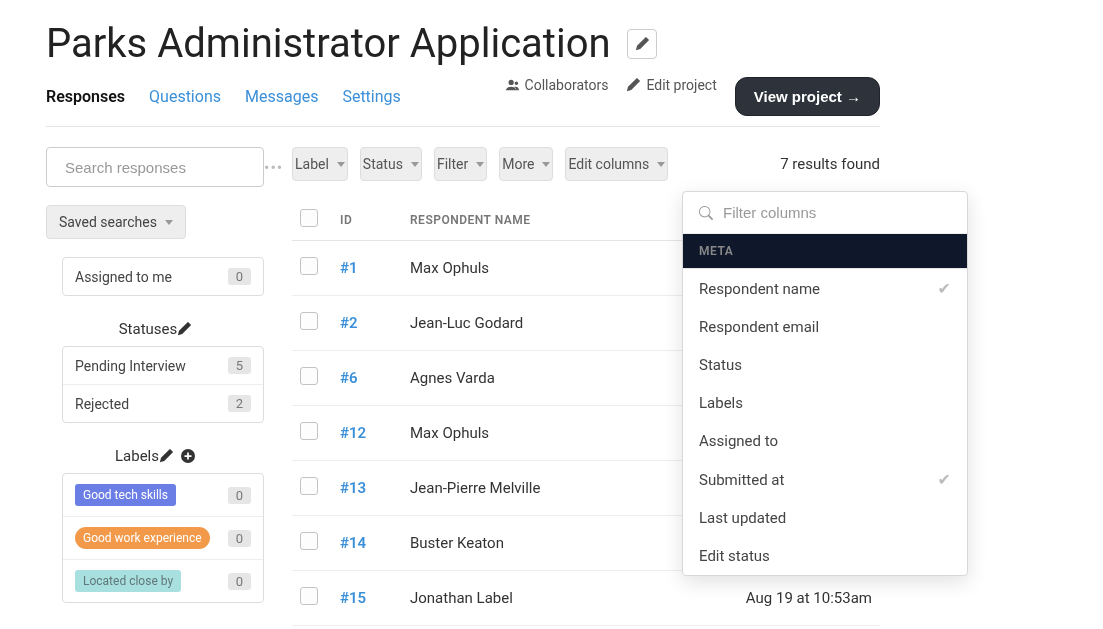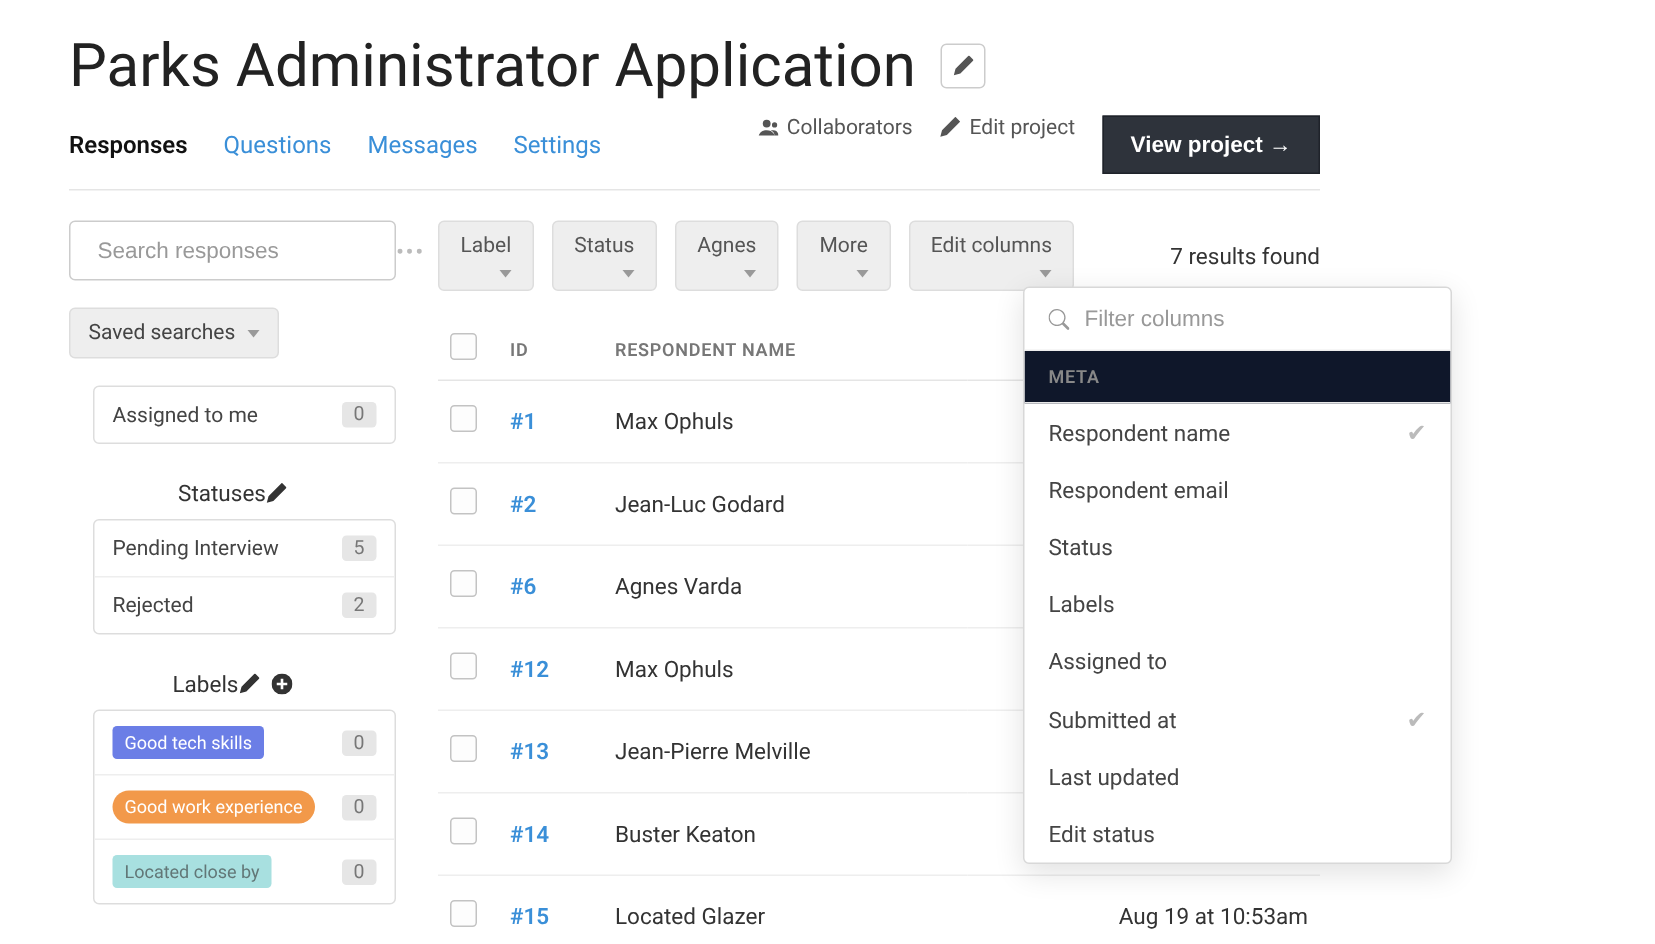--- a/index.html
+++ b/index.html
@@ -7,42 +7,42 @@
   .page { width: 926px; padding: 20px 46px 0 46px; }
   .header-row { display: flex; align-items: center; gap: 16px; margin-bottom: 10px; }
   h1 { font-size: 40px; font-weight: 400; color: #222; }
   .edit-title { border: 1px solid #ccc; background: #fff; border-radius: 4px; width: 30px; height: 30px; display: flex; align-items: center; justify-content: center; color: #555; cursor: pointer; }
   .topbar { display: flex; align-items: center; justify-content: space-between; border-bottom: 1px solid #e5e5e5; padding-bottom: 10px; margin-bottom: 20px; }
   .tabs { display: flex; gap: 24px; font-size: 16px; }
   .tab { color: #3a8fd8; cursor: pointer; }
   .tab.active { color: #111; font-weight: 600; }
   .top-actions { display: flex; align-items: flex-start; gap: 18px; font-size: 14px; color: #555; }
   .top-link { display: flex; align-items: center; gap: 6px; cursor: pointer; }
-  .view-btn { background: #2e333b; color: #fff; border: 1px solid #1f232a; border-radius: 0; padding: 10px 18px; font-size: 15px; font-weight: 600; cursor: pointer; }
+  .view-btn { background: #2e333b; color: #fff; border: 1px solid #1f232a; border-radius: 12px; padding: 10px 18px; font-size: 15px; font-weight: 600; cursor: pointer; }
   .body { display: flex; gap: 28px; }
   .sidebar { width: 218px; flex-shrink: 0; }
   .search-wrap { position: relative; border: 1px solid #ccc; border-radius: 4px; height: 40px; display: flex; align-items: center; padding: 0 10px; margin-bottom: 18px; }
   .search-wrap input { border: none; outline: none; flex: 1; font-size: 15px; color: #333; background: transparent; }
   .search-wrap input::placeholder { color: #999; }
   .dots { color: #bbb; font-size: 16px; letter-spacing: 1px; }
   .saved { display: inline-flex; align-items: center; gap: 8px; background: #eee; border: 1px solid #ddd; border-radius: 4px; padding: 8px 12px; font-size: 14px; color: #444; cursor: pointer; margin-bottom: 18px; }
   .side-list { border: 1px solid #ddd; border-radius: 4px; margin-bottom: 24px; overflow: hidden; margin-left: 16px; }
   .side-item { display: flex; align-items: center; justify-content: space-between; padding: 10px 12px; font-size: 14px; color: #444; border-top: 1px solid #eee; }
   .side-item:first-child { border-top: none; }
   .badge { background: #e6e6e6; color: #777; border-radius: 3px; padding: 1px 8px; font-size: 13px; }
   .section-head { display: flex; align-items: center; justify-content: center; font-size: 15px; color: #333; margin-bottom: 8px; }
   .section-head .icons { display: flex; gap: 8px; color: #333; }
   .label-pill { display: inline-block; border-radius: 3px; padding: 4px 8px; font-size: 12px; color: #fff; }
   .pill-blue { background: #6b7ee6; }
   .pill-orange { background: #f2994a; border-radius: 11px; }
   .pill-teal { background: #a8e0e0; color: #627777; }
   .main { flex: 1; position: relative; }
   .toolbar { display: flex; align-items: center; justify-content: space-between; margin-bottom: 18px; }
   .btn-row { display: flex; gap: 12px; }
-  .tool-btn { background: #eee; border: 1px solid #ddd; border-radius: 4px; padding: 8px 14px; font-size: 14px; color: #555; display: flex; align-items: flex-end; gap: 8px; cursor: pointer; flex-direction: column; }
+  .tool-btn { background: #eee; border: 1px solid #ddd; border-radius: 4px; padding: 8px 2px; font-size: 14px; color: #555; display: flex; align-items: center; gap: 8px; cursor: pointer; }
   .caret { width: 0; height: 0; border-left: 4px solid transparent; border-right: 4px solid transparent; border-top: 5px solid #999; }
   .results-count { font-size: 15px; color: #333; }
   table { width: 100%; border-collapse: collapse; }
   thead th { text-align: left; font-size: 12px; letter-spacing: 0.5px; color: #777; text-transform: uppercase; font-weight: 600; padding: 10px 8px; border-bottom: 1px solid #e5e5e5; }
   thead th.right { text-align: right; }
   tbody td { padding: 16px 8px; border-bottom: 1px solid #eee; font-size: 15px; color: #333; vertical-align: middle; }
   tbody td.right { text-align: right; }
   .id-link { color: #3a8fd8; font-weight: 600; }
   .chk { width: 18px; height: 18px; border: 1px solid #c3c3c3; border-radius: 3px; background: #fdfdfd; display: inline-block; }
   .dropdown { position: absolute; top: 44px; left: 390px; width: 286px; background: #fff; border: 1px solid #d8d8d8; border-radius: 4px; box-shadow: 0 6px 20px rgba(0,0,0,0.12); z-index: 50; overflow: hidden; }
@@ -167,21 +167,21 @@
         <div class="btn-row">
           <div class="tool-btn">
               <span>Label</span>
               <span class="caret"></span>
             </div>
           <div class="tool-btn">
               <span>Status</span>
               <span class="caret"></span>
             </div>
           <div class="tool-btn">
-              <span>Agnes</span>
+              <span>Filter</span>
               <span class="caret"></span>
             </div>
           <div class="tool-btn">
               <span>More</span>
               <span class="caret"></span>
             </div>
           <div class="tool-btn">
               <span>Edit columns</span>
               <span class="caret"></span>
             </div>
@@ -231,21 +231,21 @@
             </tr>
             <tr>
               <td><span class="chk"></span></td>
               <td><span class="id-link">#14</span></td>
               <td>Buster Keaton</td>
               <td class="right">Aug 19 at 10:53am</td>
             </tr>
             <tr>
               <td><span class="chk"></span></td>
               <td><span class="id-link">#15</span></td>
-              <td>Located Glazer</td>
+              <td>Jonathan Label</td>
               <td class="right">Aug 19 at 10:53am</td>
             </tr>
           </tbody>
       </table>
 
       <div class="dropdown">
         <div class="dd-search">
           <svg class="ico" style="color:#999" viewBox="0 0 16 16" fill="currentColor">
               <path d="M11.742 10.344a6.5 6.5 0 1 0-1.397 1.398l3.85 3.85a1 1 0 0 0 1.415-1.414l-3.85-3.85zM12 6.5a5.5 5.5 0 1 1-11 0 5.5 5.5 0 0 1 11 0z"></path>
             </svg>

